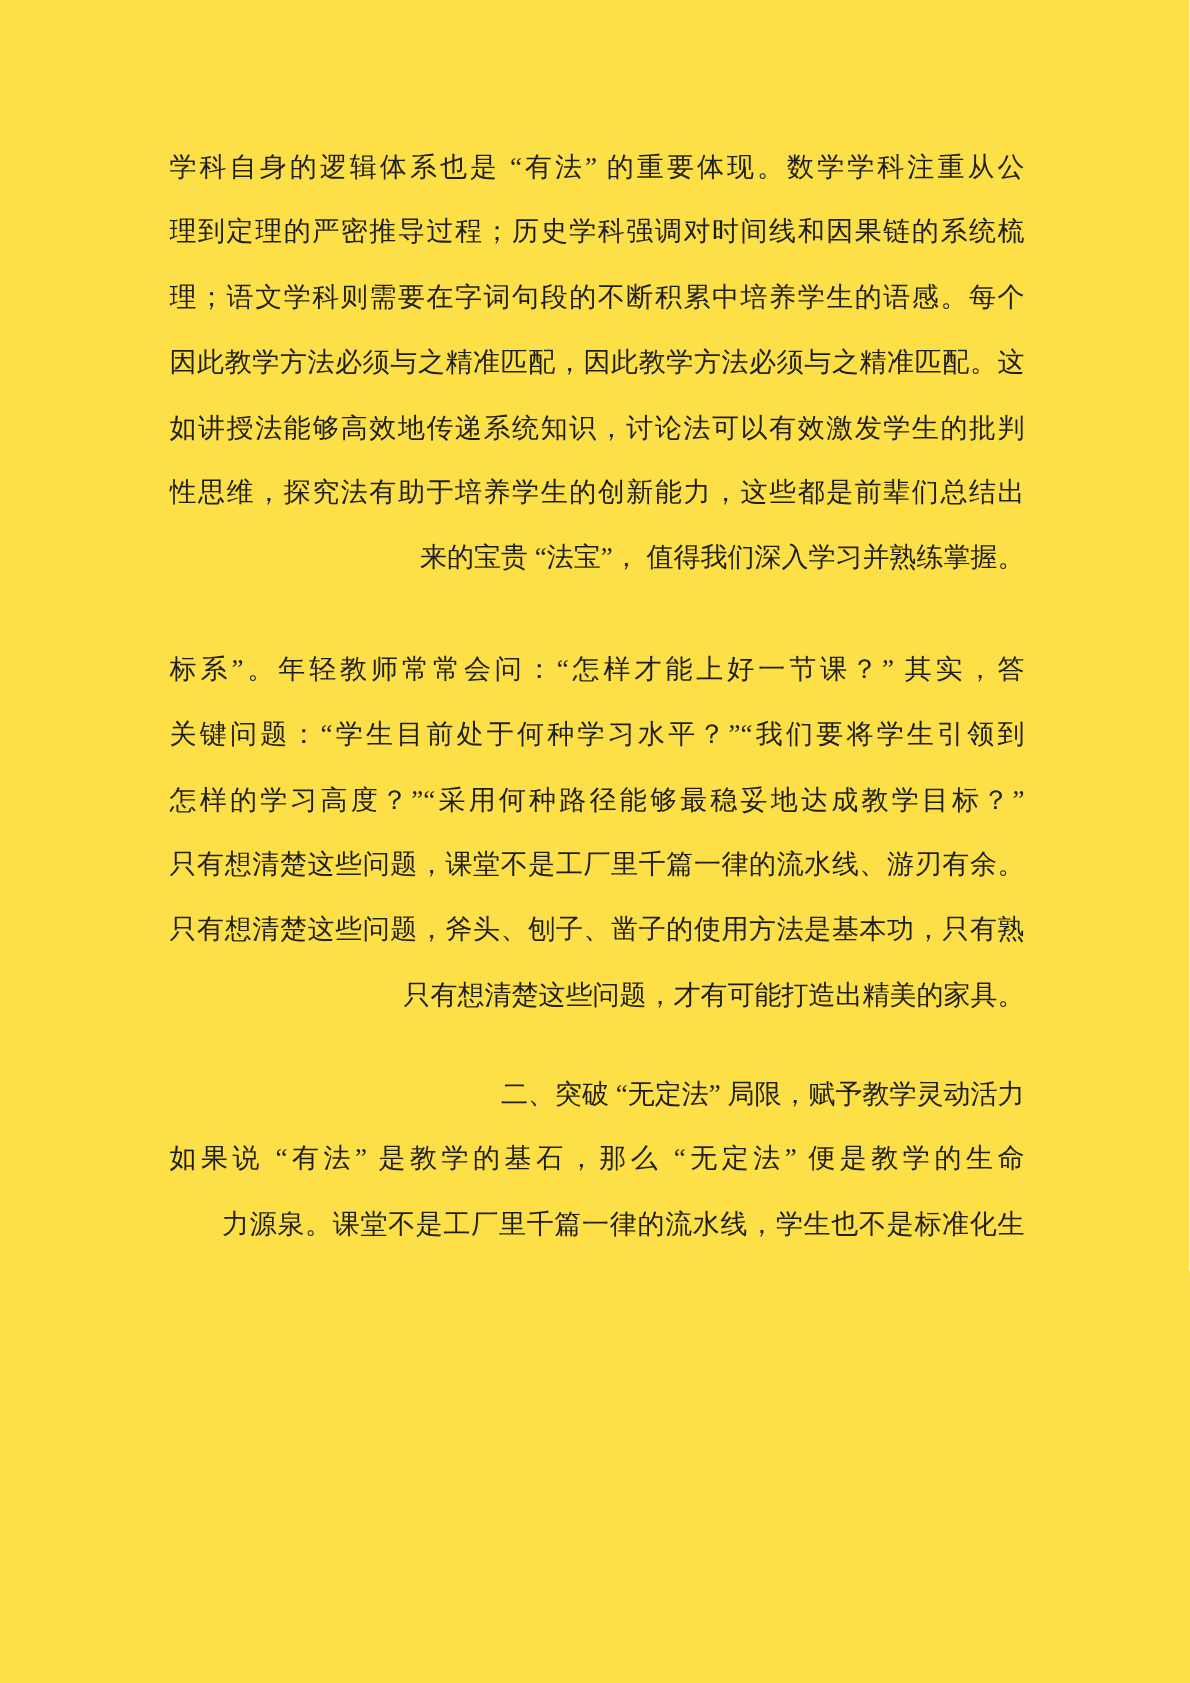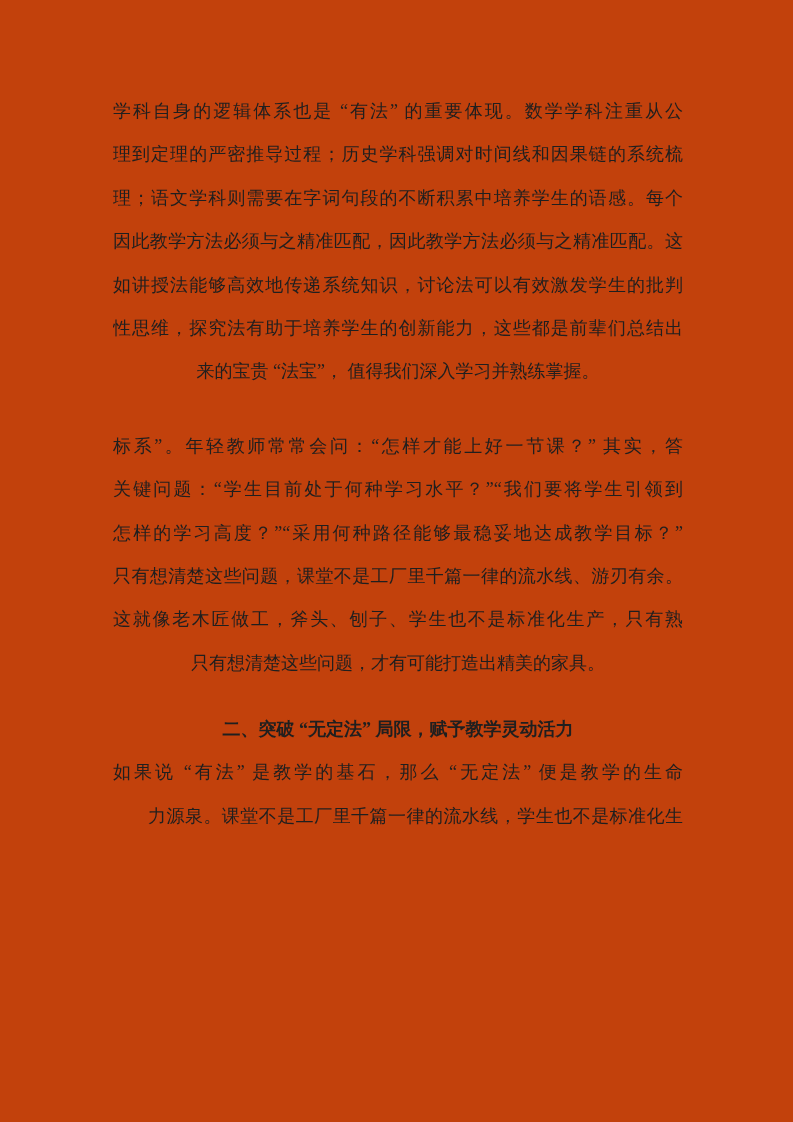--- a/index.html
+++ b/index.html
@@ -4,21 +4,21 @@
 <style>
   html, body {
     margin: 0;
     padding: 0;
     background: #ffffff;
   }
   .page {
     position: relative;
     width: 793px;
     height: 1122px;
-    background: #c2410c;
+    background: #fde047;
     overflow: hidden;
     font-family: "Liberation Serif", "DejaVu Serif", serif;
     color: #1f1f1f;
   }
   .text-block {
     position: absolute;
     left: 113px;
     top: 90px;
     width: 570px;
     font-size: 18px;
@@ -34,35 +34,35 @@
   .line {
     height: 43.4px;
     line-height: 43.4px;
     overflow: hidden;
     text-align: justify;
     text-align-last: justify;
     text-justify: inter-character;
   }
   
   .para .line:last-child {
-    text-align: center;
+    text-align: right;
     text-align-last: auto;
   }
   
   .para.cont .line:last-child {
     text-align: justify;
     text-align-last: justify;
     margin-left: 35px;
   }
   
   .para.heading .line,
   .para.heading .line:last-child {
-    text-align: center;
+    text-align: right;
     text-align-last: auto;
-    font-weight: bold;
+    font-weight: normal;
   }
 </style>
 </head>
 <body>
 
 <div class="page">
   <div class="text-block" id="doc">
       <div class="para p0">
         <div class="line">学科自身的逻辑体系也是 “有法” 的重要体现。数学学科注重从公</div>
         <div class="line">理到定理的严密推导过程；历史学科强调对时间线和因果链的系统梳</div>
@@ -70,21 +70,21 @@
         <div class="line">因此教学方法必须与之精准匹配，因此教学方法必须与之精准匹配。这</div>
         <div class="line">如讲授法能够高效地传递系统知识，讨论法可以有效激发学生的批判</div>
         <div class="line">性思维，探究法有助于培养学生的创新能力，这些都是前辈们总结出</div>
         <div class="line">来的宝贵 “法宝”， 值得我们深入学习并熟练掌握。</div>
       </div>
       <div class="para p1">
         <div class="line">标系”。年轻教师常常会问：“怎样才能上好一节课？” 其实，答</div>
         <div class="line">关键问题：“学生目前处于何种学习水平？”“我们要将学生引领到</div>
         <div class="line">怎样的学习高度？”“采用何种路径能够最稳妥地达成教学目标？”</div>
         <div class="line">只有想清楚这些问题，课堂不是工厂里千篇一律的流水线、游刃有余。</div>
-        <div class="line">这就像老木匠做工，斧头、刨子、学生也不是标准化生产，只有熟</div>
+        <div class="line">只有想清楚这些问题，斧头、刨子、凿子的使用方法是基本功，只有熟</div>
         <div class="line">只有想清楚这些问题，才有可能打造出精美的家具。</div>
       </div>
       <div class="para p2 heading">
         <div class="line">二、突破 “无定法” 局限，赋予教学灵动活力</div>
       </div>
       <div class="para p3 cont">
         <div class="line">如果说 “有法” 是教学的基石，那么 “无定法” 便是教学的生命</div>
         <div class="line">力源泉。课堂不是工厂里千篇一律的流水线，学生也不是标准化生产</div>
       </div>
     </div>

